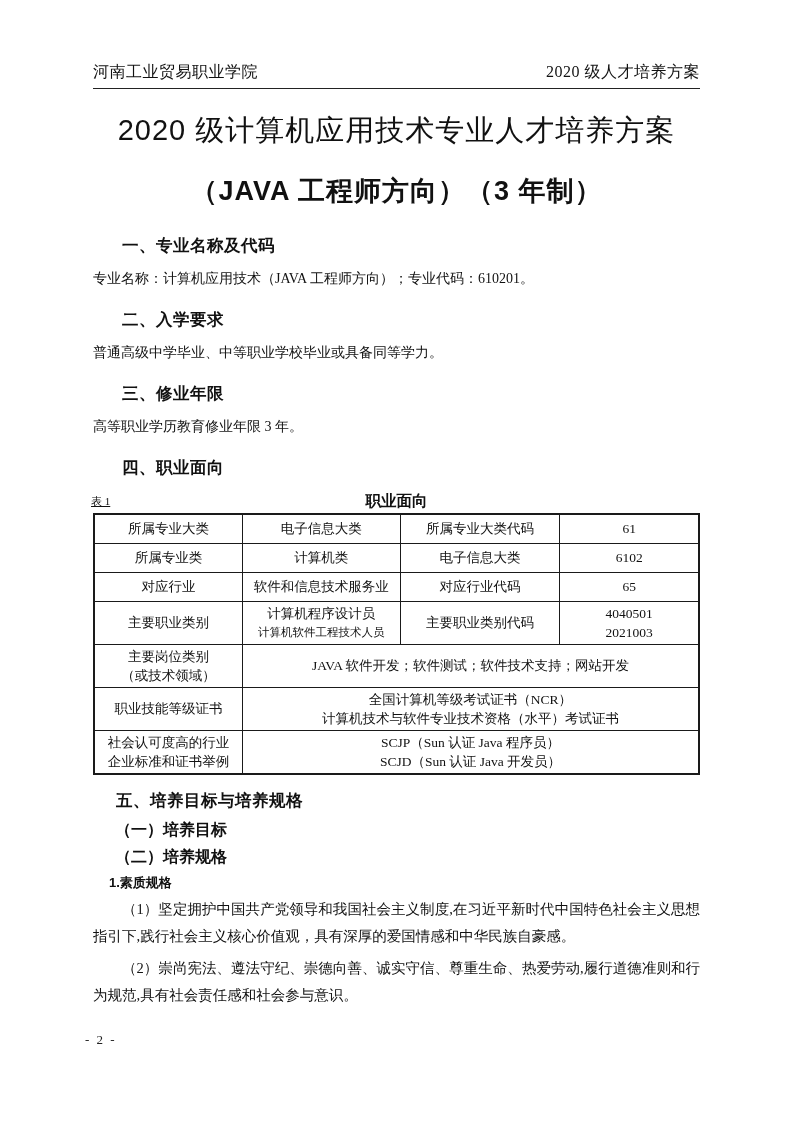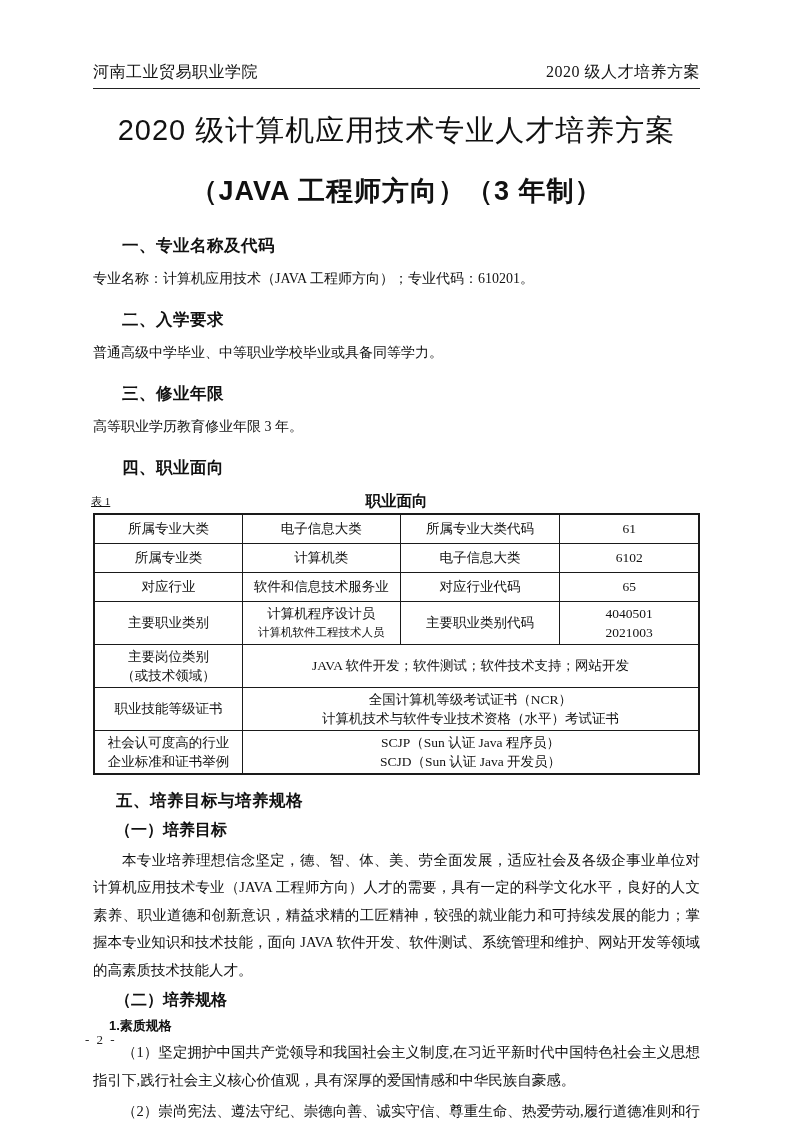--- a/index.html
+++ b/index.html
@@ -209,21 +209,20 @@
       <td colspan="3">
         <div>SCJP（Sun 认证 Java 程序员）</div>
         <div>SCJD（Sun 认证 Java 开发员）</div>
       </td>
     </tr>
   </tbody>
     </table>
 
   <div class="h-sec" style="margin-top:15px;margin-left:23px;">五、培养目标与培养规格</div>
   <div class="h-sub">（一）培养目标</div>
-  <div class="para-indent">本专业培养理想信念坚定，德、智、体、美、劳全面发展，适应社会及各级企事业单位对计算机应用技术专业（JAVA 工程师方向）人才的需要，具有一定的科学文化水平，良好的人文素养、职业道德和创新意识，精益求精的工匠精神，较强的就业能力和可持续发展的能力；掌握本专业知识和技术技能，面向 JAVA 软件开发、软件测试、系统管理和维护、网站开发等领域的高素质技术技能人才。</div>
 
   <div class="h-sub">（二）培养规格</div>
   <div class="h-num">1.素质规格</div>
   <div class="para-indent mt4">（1）坚定拥护中国共产党领导和我国社会主义制度,在习近平新时代中国特色社会主义思想指引下,践行社会主义核心价值观，具有深厚的爱国情感和中华民族自豪感。</div>
   <div class="para-indent mt4">（2）崇尚宪法、遵法守纪、崇德向善、诚实守信、尊重生命、热爱劳动,履行道德准则和行为规范,具有社会责任感和社会参与意识。</div>
 
   <div class="doc-footer">- 2 -</div>
 
 </div>
 

